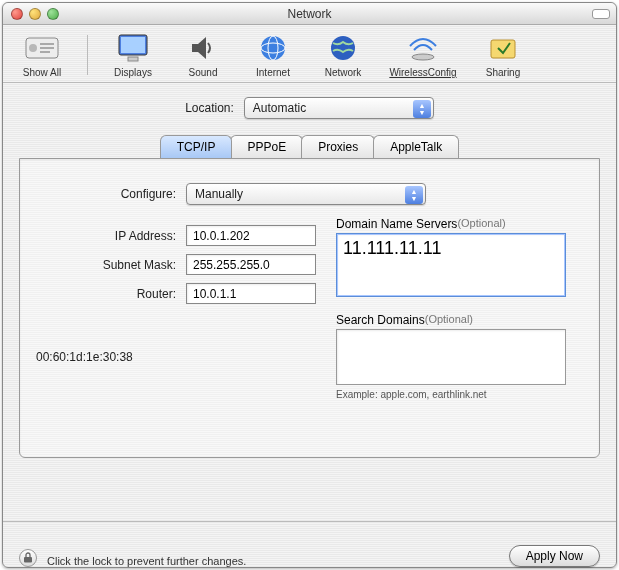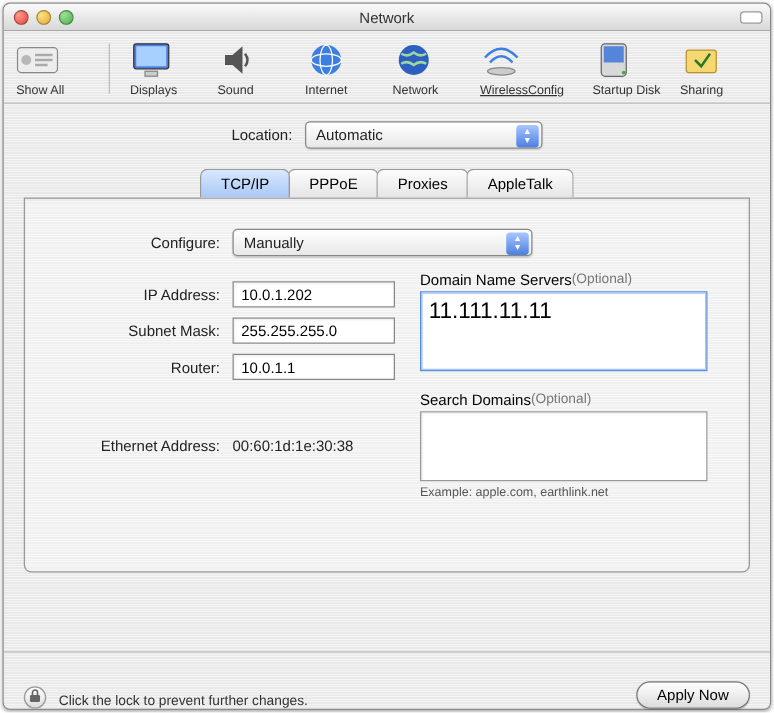--- a/index.html
+++ b/index.html
@@ -7,21 +7,21 @@
 .window { width: 615px; height: 566px; margin: 2px; border: 1px solid #888; border-radius: 6px; background: repeating-linear-gradient(#f4f4f4, #f4f4f4 1px, #e9e9e9 1px, #e9e9e9 2px); display: flex; flex-direction: column; box-shadow: 0 1px 3px rgba(0,0,0,0.3); }
 .titlebar { height: 22px; background: linear-gradient(#fafafa,#d8d8d8); border-bottom: 1px solid #aaa; border-radius: 6px 6px 0 0; display: flex; align-items: center; position: relative; }
 .traffic { display: flex; gap: 6px; margin-left: 8px; }
 .tbtn { width: 12px; height: 12px; border-radius: 50%; border: 1px solid rgba(0,0,0,0.3); }
 .red { background: radial-gradient(circle at 30% 30%, #ff9a8d, #e0443e); }
 .yellow { background: radial-gradient(circle at 30% 30%, #ffe27a, #e0a93e); }
 .green { background: radial-gradient(circle at 30% 30%, #9ee29a, #4eae4a); }
 .title { position: absolute; left: 0; right: 0; text-align: center; font-size: 12px; color: #333; }
 .resize-widget { position: absolute; right: 6px; width: 18px; height: 10px; background: #fff; border: 1px solid #999; border-radius: 3px; }
 .toolbar { height: 58px; display: flex; align-items: center; padding: 2px 10px 0 10px; gap: 12px; border-bottom: 1px solid #bbb; }
-.tool { display: flex; flex-direction: column; width: 58px; font-size: 10px; color: #333; gap: 2px; }
+.tool { display: flex; flex-direction: column; align-items: center; width: 58px; font-size: 10px; color: #333; gap: 2px; }
 .tool.wide { width: 78px; text-decoration: underline; }
 .ticon { width: 34px; height: 34px; display: flex; align-items: center; justify-content: center; }
 .content { padding: 8px 16px 0 16px; flex: 1; display: flex; flex-direction: column; }
 .row { display: flex; align-items: center; margin: 6px 0; font-size: 12px; color: #222; }
 .lbl { text-align: right; margin-right: 10px; }
 .selectbox { background: linear-gradient(#ffffff,#e8e8e8); border: 1px solid #888; border-radius: 4px; height: 22px; display: flex; align-items: center; padding: 0 26px 0 8px; position: relative; font-size: 12px; box-shadow: 0 1px 1px rgba(0,0,0,0.15); }
 .sel-arrows { position: absolute; right: 2px; top: 2px; width: 18px; height: 18px; border-radius: 3px; background: linear-gradient(#a8c6ff,#4d7fe0); display: flex; flex-direction: column; align-items: center; justify-content: center; color: #fff; font-size: 7px; line-height: 7px; }
 .tabs { display: flex; justify-content: center; margin-top: 10px; }
 .tab { padding: 4px 16px; border: 1px solid #999; border-bottom: none; background: linear-gradient(#fdfdfd,#e5e5e5); font-size: 12px; border-radius: 6px 6px 0 0; margin: 0 -1px; position: relative; }
 .tab.active { background: linear-gradient(#d8e8ff,#a8c8f5); z-index: 2; }
@@ -113,30 +113,20 @@
         <svg width="34" height="28" viewBox="0 0 34 28">
             <path d="M4 12q13-14 26 0" stroke="#3d7fe0" fill="none" stroke-width="2"></path>
             <path d="M8 16q9-10 18 0" stroke="#3d7fe0" fill="none" stroke-width="2"></path>
             <ellipse cx="17" cy="23" rx="11" ry="3" fill="#ccc" stroke="#888"></ellipse>
           </svg>
       </div>
       <span>WirelessConfig</span>
     </div>
     <div class="tool">
       <div class="ticon">
-        <svg width="28" height="30" viewBox="0 0 28 30">
-            <rect x="4" y="2" width="20" height="26" rx="3" fill="#d8d8d8" stroke="#666"></rect>
-            <rect x="6" y="4" width="16" height="13" fill="#5585d8"></rect>
-            <circle cx="22" cy="25" r="1.5" fill="#4a4"></circle>
-          </svg>
-      </div>
-      <span>Startup Disk</span>
-    </div>
-    <div class="tool">
-      <div class="ticon">
         <svg width="30" height="28" viewBox="0 0 30 28">
             <rect x="3" y="6" width="24" height="18" rx="2" fill="#f5d870" stroke="#b89030"></rect>
             <path d="M10 14l5 5l7-10" stroke="#2a7a2a" fill="none" stroke-width="2"></path>
           </svg>
       </div>
       <span>Sharing</span>
     </div>
   </div>
 
   <div class="content">
@@ -175,21 +165,20 @@
           </div>
           <div class="row">
             <span class="lbl" style="width:140px">Subnet Mask:</span>
             <input class="txt" value="255.255.255.0" style="">
           </div>
           <div class="row">
             <span class="lbl" style="width:140px">Router:</span>
             <input class="txt" value="10.0.1.1" style="">
           </div>
           <div class="row" style="margin-top:46px">
-            <span class="lbl" style="width:140px">Ethernet Address:</span>
             <span class="static">00:60:1d:1e:30:38</span>
           </div>
         </div>
 
         <div class="rightcol">
           <div class="group-label">
             <span>Domain Name Servers</span>
             <span class="optional">(Optional)</span>
           </div>
           <div class="multi"><span>11.111.11.11</span></div>

